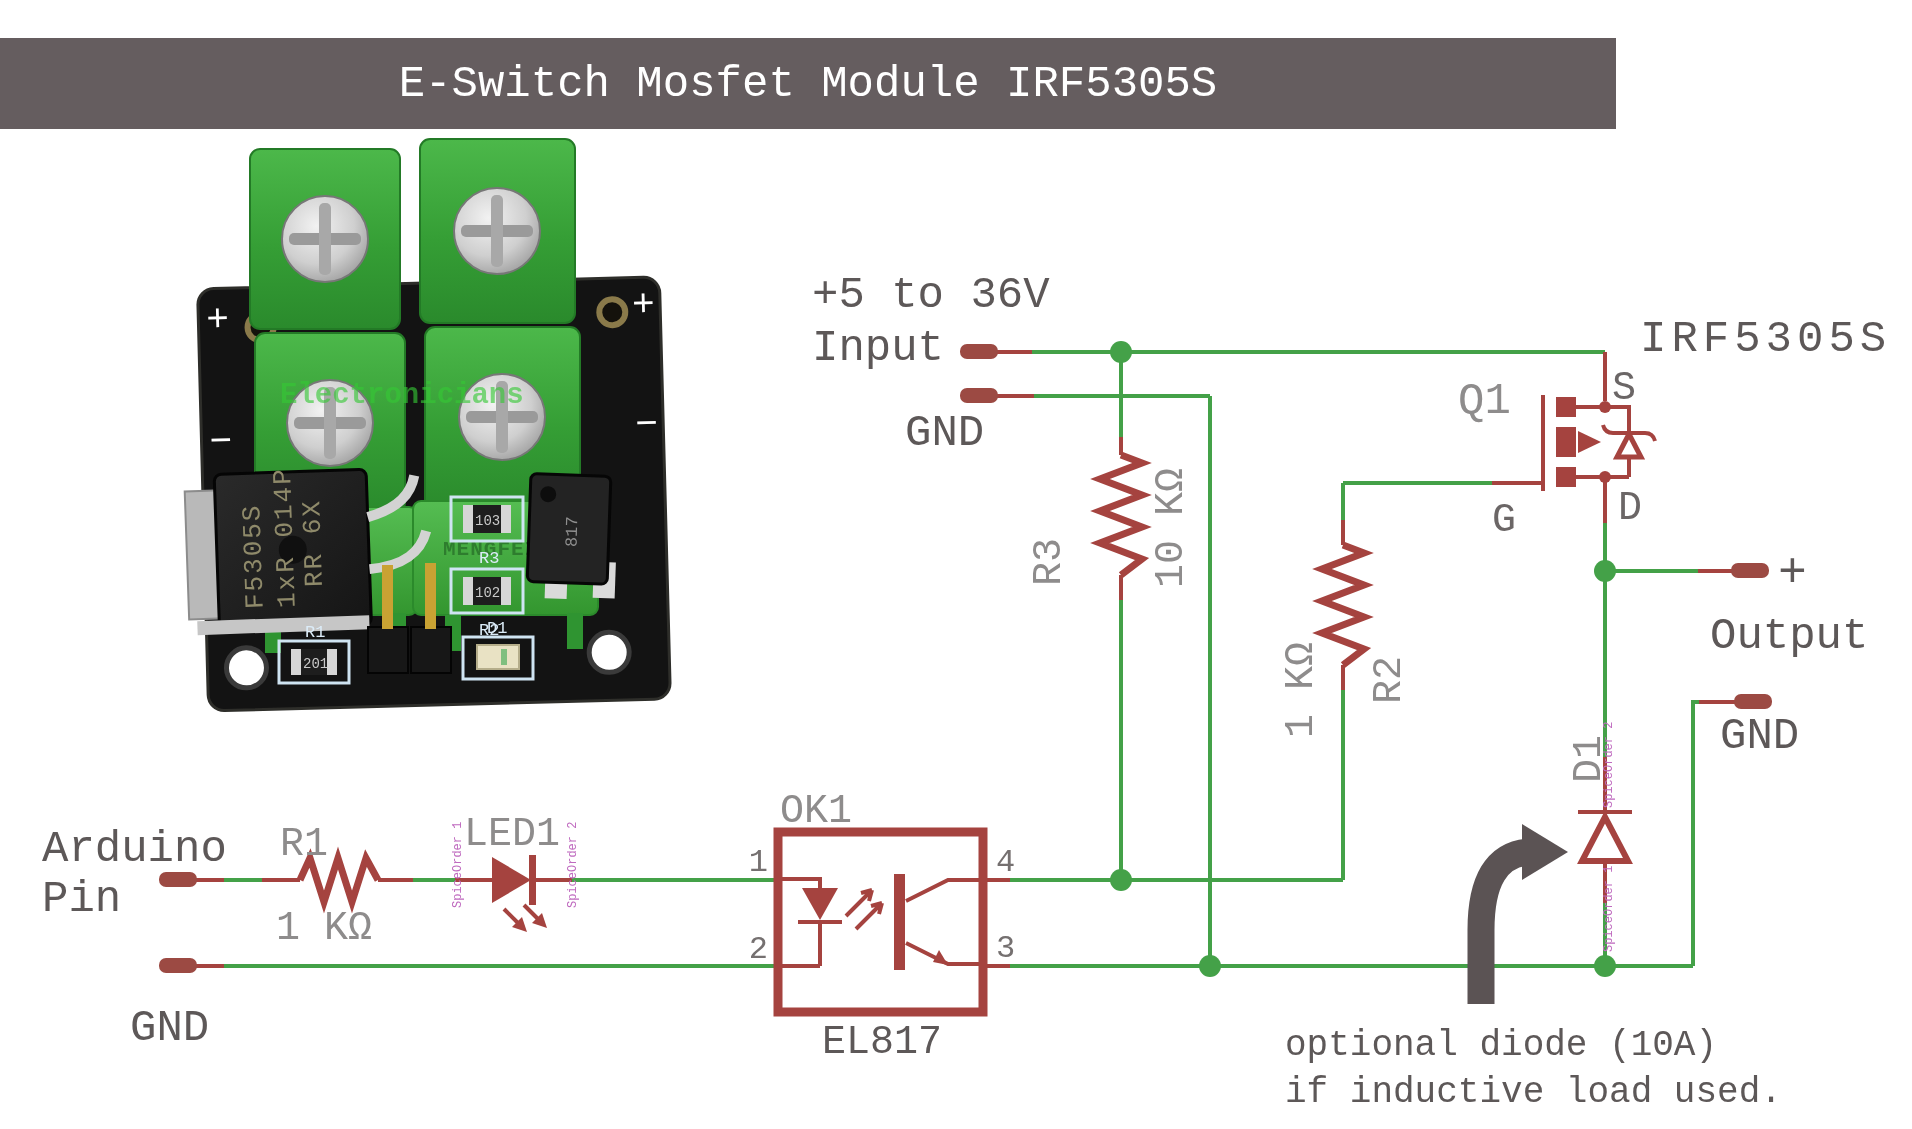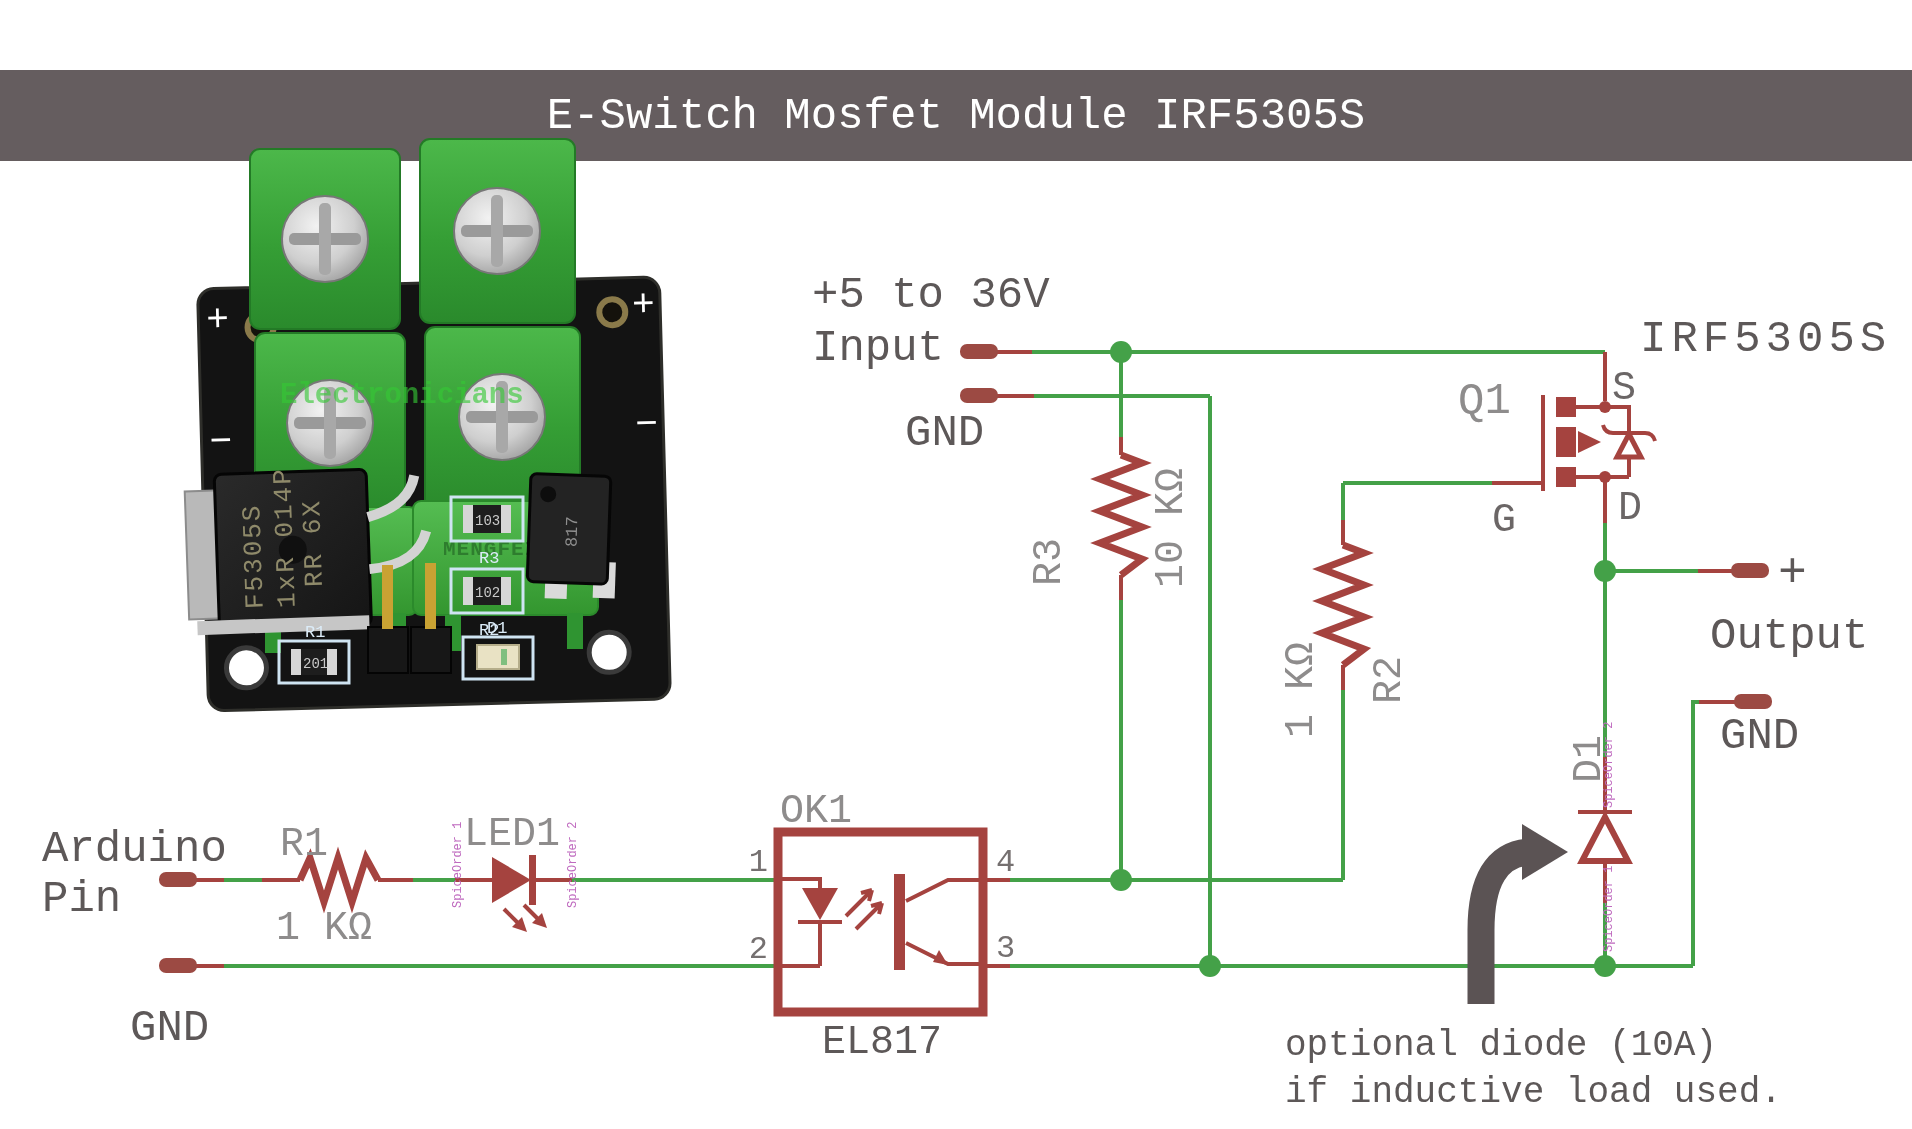--- a/index.html
+++ b/index.html
@@ -1,19 +1,19 @@
 <!DOCTYPE html>
 <html><head>
 <meta charset="utf-8">
 <style>
   html,body{margin:0;padding:0;background:#ffffff;}
   .stage{position:relative;width:1912px;height:1129px;background:#ffffff;overflow:hidden;
          font-family:"Liberation Mono", monospace;}
-  .titlebar{position:absolute;left:0;top:38px;width:1912px;height:91px;background:#655d5f;
-            display:flex;align-items:center;justify-content:center;margin-top:32px;}
+  .titlebar{position:absolute;left:0;top:38px;width:1616px;height:91px;background:#655d5f;
+            display:flex;align-items:center;justify-content:center;}
   .titlebar span{color:#ffffff;font-size:44px;letter-spacing:0px;font-family:"Liberation Mono", monospace;}
   .photo{position:absolute;left:165px;top:135px;}
   .schematic{position:absolute;left:0;top:0;}
   
   text{font-family:"Liberation Mono", monospace;}
   .t  {fill:#5d5858;font-size:40px;}
   .t44{fill:#5d5858;font-size:44px;}
   .t48{fill:#5d5858;font-size:48px;}
   .t36{fill:#5d5858;font-size:36px;}
   .pin{fill:#757070;font-size:32px;}

